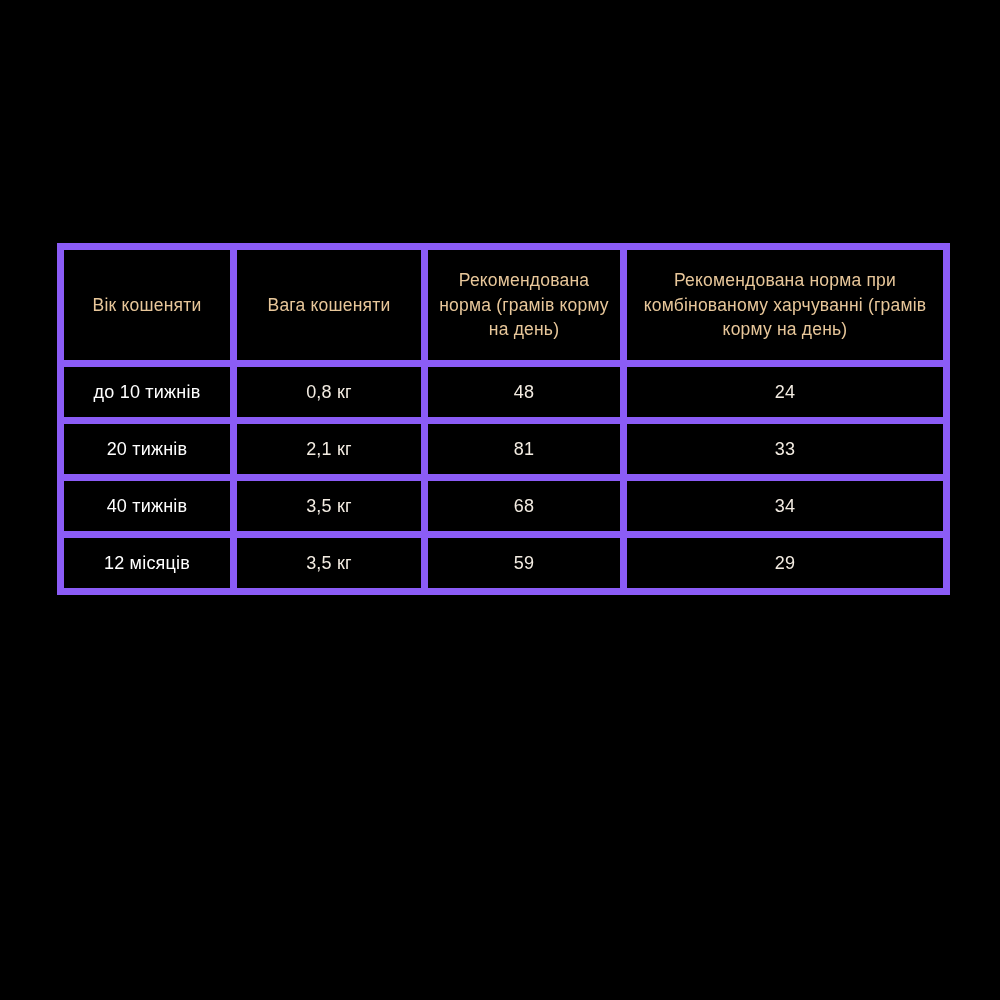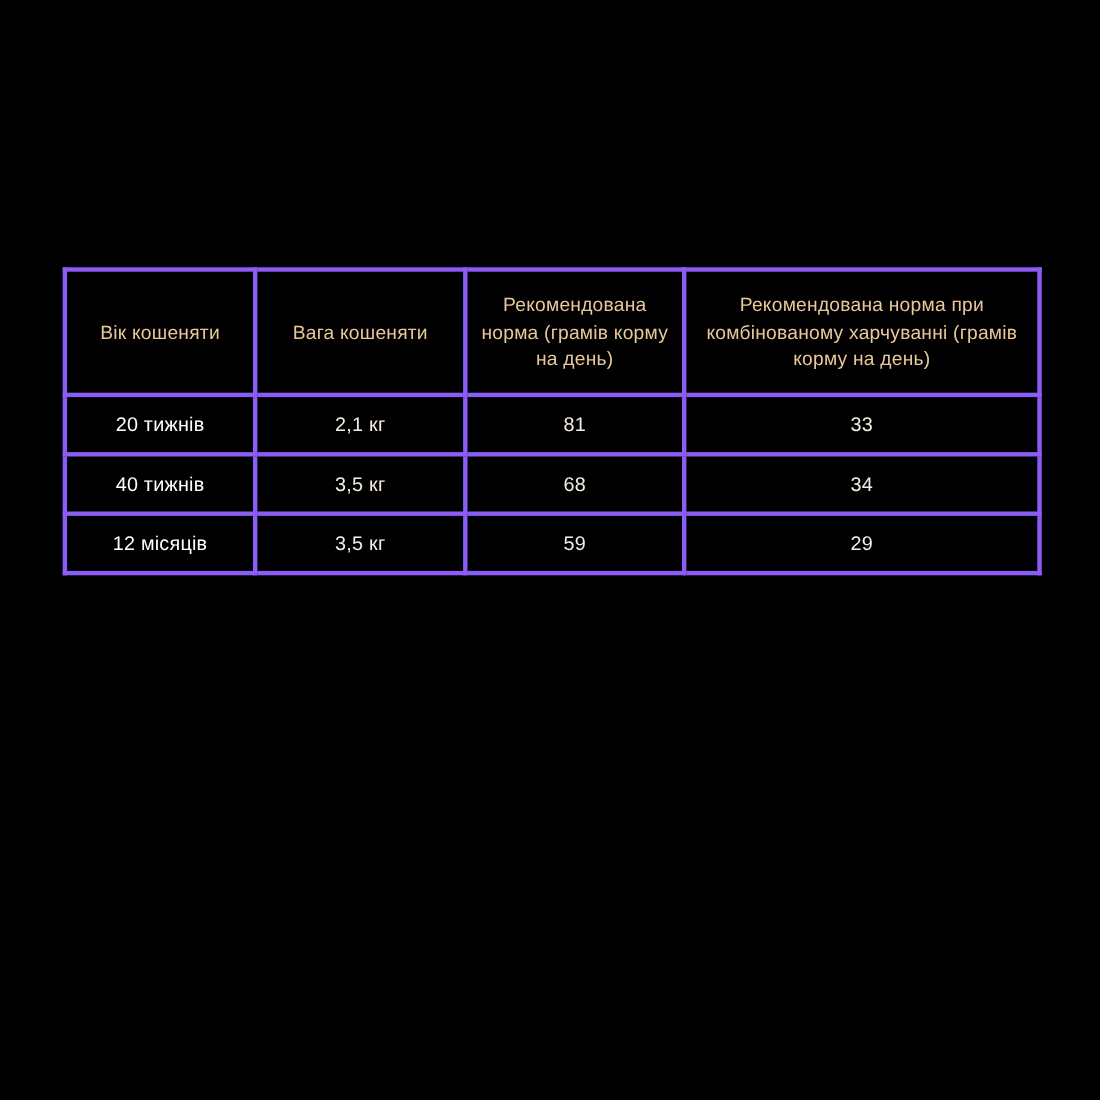--- a/index.html
+++ b/index.html
@@ -31,21 +31,21 @@
     width: 886px;
     background: #000000;
   }
   table.feeding-table col.c0 { width: 173px; }
   table.feeding-table col.c1 { width: 191px; }
   table.feeding-table col.c2 { width: 199px; }
   table.feeding-table col.c3 { width: 323px; }
 
   table.feeding-table th,
   table.feeding-table td {
-    border: 4px solid #8b5cf6;
+    border: 7px solid #8b5cf6;
     text-align: center;
     vertical-align: middle;
     color: #f3ece2;
     padding: 0 6px;
   }
   table.feeding-table th {
     color: #e8c79a;
     font-size: 17.5px;
     font-weight: 400;
     line-height: 1.42;
@@ -77,20 +77,26 @@
       <thead>
         <tr>
           <th>Вік кошеняти</th>
           <th>Вага кошеняти</th>
           <th>Рекомендована норма (грамів корму на день)</th>
           <th>Рекомендована норма при комбінованому харчуванні (грамів корму на день)</th>
         </tr>
       </thead>
       <tbody>
         <tr>
+          <td class="first-col">до 10 тижнів</td>
+          <td>0,8 кг</td>
+          <td>48</td>
+          <td>24</td>
+        </tr>
+        <tr>
           <td class="first-col">20 тижнів</td>
           <td>2,1 кг</td>
           <td>81</td>
           <td>33</td>
         </tr>
         <tr>
           <td class="first-col">40 тижнів</td>
           <td>3,5 кг</td>
           <td>68</td>
           <td>34</td>

